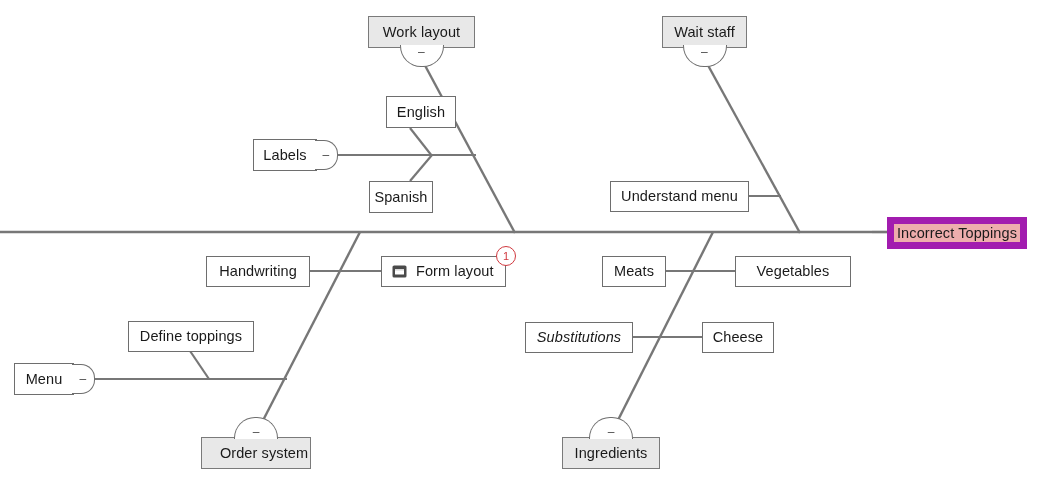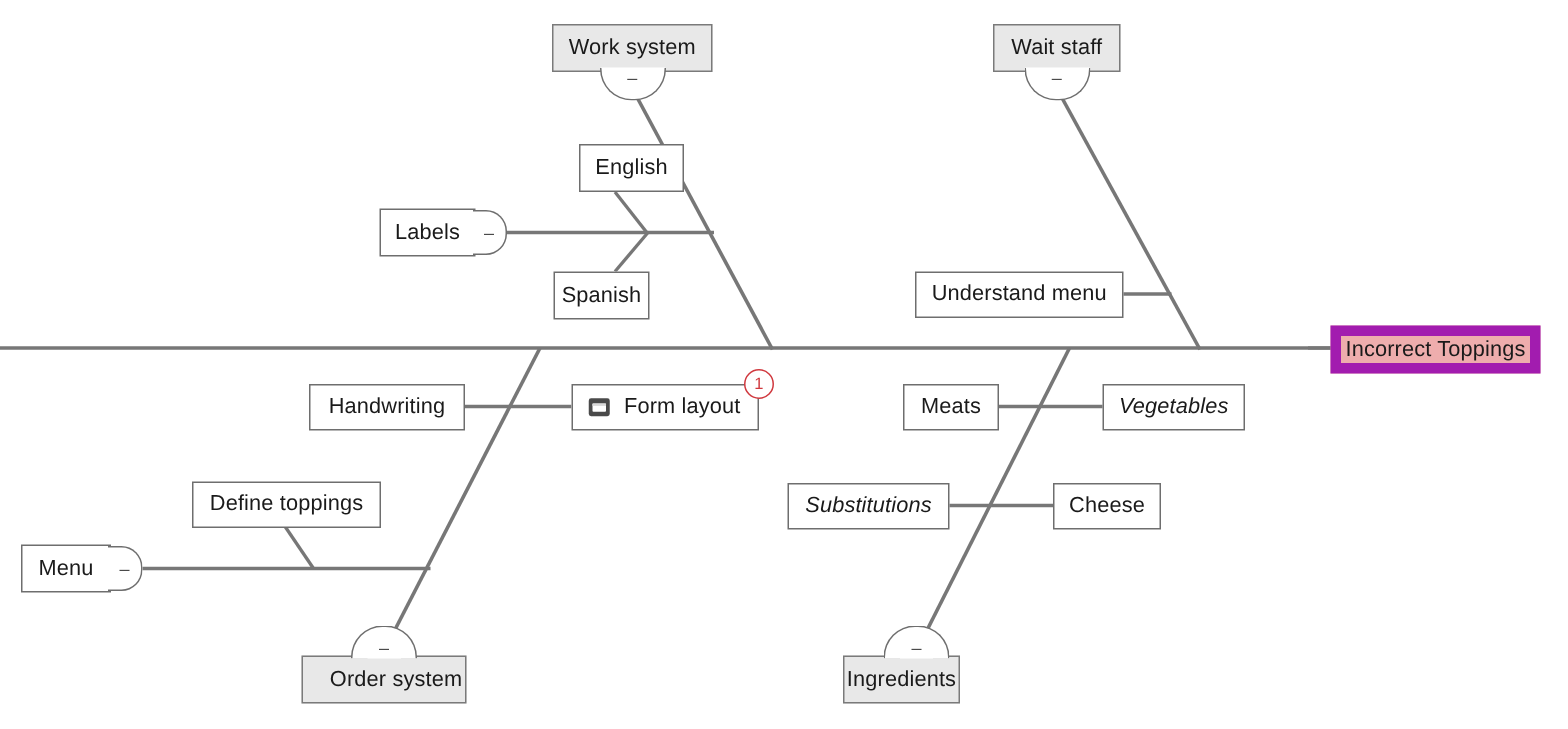--- a/index.html
+++ b/index.html
@@ -155,41 +155,41 @@
 
       <line x1="665" y1="271" x2="736" y2="271"></line>
 
       <line x1="632" y1="337" x2="703" y2="337"></line>
 
       <line x1="872" y1="232" x2="890" y2="232"></line>
     </g>
   </svg>
 
   <div class="node category" style="left:368px; top:16px; width:107px; height:32px;">
-    <span class="label">Work system</span>
+    <span class="label">Work layout</span>
     <span class="handle-below">
       <span>–</span>
     </span>
   </div>
 
   <div class="node category" style="left:662px; top:16px; width:85px; height:32px;">
     <span class="label">Wait staff</span>
     <span class="handle-below">
       <span>–</span>
     </span>
   </div>
 
   <div class="node category" style="left:201px; top:437px; width:110px; height:32px;padding-left:16px;">
     <span class="label">Order system</span>
   </div>
   <div class="handle-below" style="left:256px; top:417px; bottom:auto; transform:translateX(-50%); border-top:1px solid #6e6e6e; border-bottom:none; border-radius:21px 21px 0 0; align-items:flex-end; padding-top:0; padding-bottom:1px;">
     <span>–</span>
   </div>
 
-  <div class="node category" style="left:562px; top:437px; width:78px; height:32px;justify-content:center;">
+  <div class="node category" style="left:562px; top:437px; width:98px; height:32px;justify-content:center;">
     <span class="label">Ingredients</span>
   </div>
   <div class="handle-below" style="left:611px; top:417px; bottom:auto; transform:translateX(-50%); border-top:1px solid #6e6e6e; border-bottom:none; border-radius:21px 21px 0 0; align-items:flex-end; padding-top:0; padding-bottom:1px;">
     <span>–</span>
   </div>
 
   <div class="node effect" style="left:887px; top:217px; width:140px; height:32px;">
     <span class="label">Incorrect Toppings</span>
   </div>
 
@@ -236,21 +236,21 @@
   </div>
 
   <div class="node sub" style="left:128px; top:321px; width:126px; height:31px;">
     <span class="label">Define toppings</span>
   </div>
 
   <div class="node sub" style="left:602px; top:256px; width:64px; height:31px;">
     <span class="label">Meats</span>
   </div>
 
-  <div class="node sub" style="left:735px; top:256px; width:95px; height:31px;font-style:italic;">
+  <div class="node sub" style="left:735px; top:256px; width:116px; height:31px;">
     <span class="label">Vegetables</span>
   </div>
 
   <div class="node sub" style="left:525px; top:322px; width:108px; height:31px;font-style:italic;">
     <span class="label">Substitutions</span>
   </div>
 
   <div class="node sub" style="left:702px; top:322px; width:72px; height:31px;">
     <span class="label">Cheese</span>
   </div>

